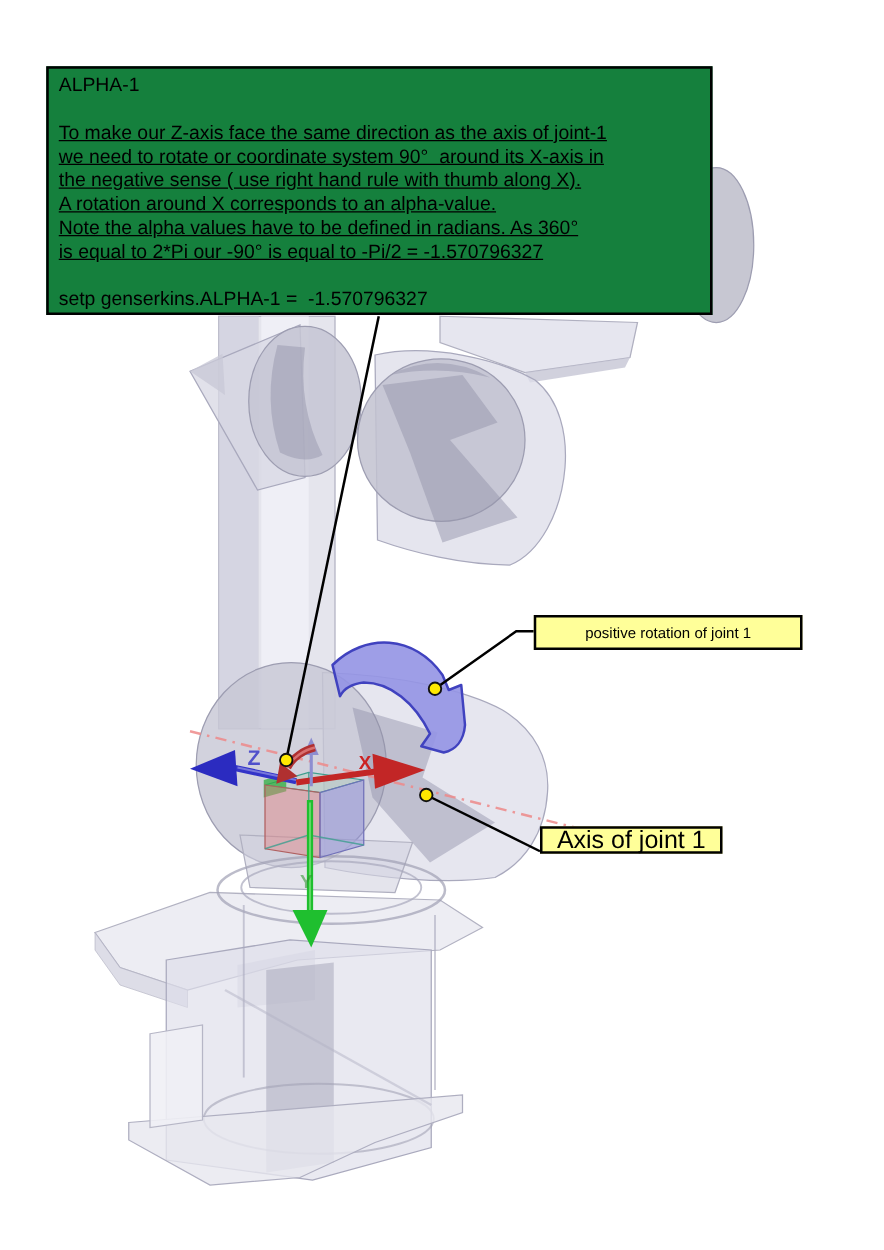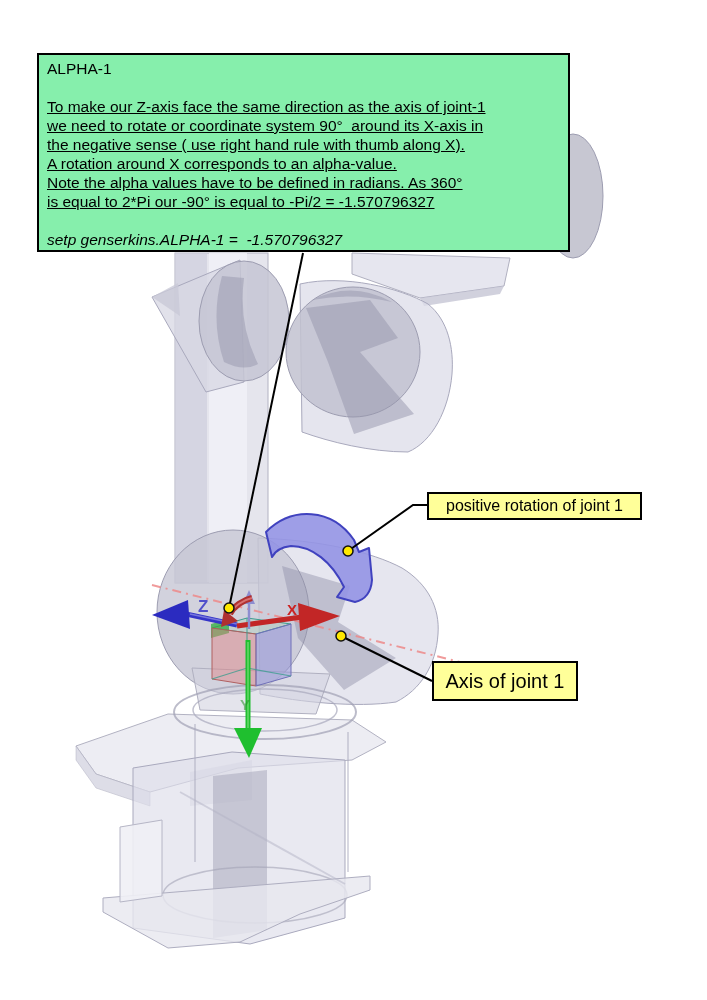--- a/index.html
+++ b/index.html
@@ -3,33 +3,33 @@
 <meta charset="utf-8">
 <style>
   html,body{margin:0;padding:0;background:#fff;}
   .stage{
     position:relative;width:707px;height:1000px;background:#ffffff;
     font-family:"Liberation Sans", sans-serif;overflow:hidden;
   }
   .stage svg{position:absolute;left:0;top:0;}
   .note{
     position:absolute;left:37px;top:53px;width:533px;height:199px;
-    box-sizing:border-box;background:#86efac;border:2px solid #000;
+    box-sizing:border-box;background:#15803d;border:2px solid #000;
     padding:4px 8px;font-size:15.5px;line-height:19px;color:#000;
   }
   .note .nb-title{white-space:pre;}
   .note .nb-body{white-space:pre;margin-top:19px;text-decoration:underline;}
-  .note .nb-cmd{white-space:pre;margin-top:19px;font-style:italic;}
+  .note .nb-cmd{white-space:pre;margin-top:19px;}
   .callout{
     position:absolute;box-sizing:border-box;background:#ffff99;
     border:2px solid #000;display:flex;align-items:center;justify-content:center;
     color:#000;white-space:nowrap;
   }
-  .callout.rotation{left:427px;top:492px;width:215px;height:28px;font-size:16px;}
-  .callout.axis{left:432px;top:661px;width:146px;height:40px;font-size:20px;}
+  .callout.rotation{left:427px;top:492px;width:215px;height:28px;font-size:12px;}
+  .callout.axis{left:432px;top:661px;width:146px;height:22px;font-size:20px;}
   text{font-family:"Liberation Sans", sans-serif;font-weight:bold;}
 </style>
 </head>
 <body>
 
 <div class="stage">
 
 <svg width="707" height="1000" viewBox="0 0 707 1000">
 
   <g>

